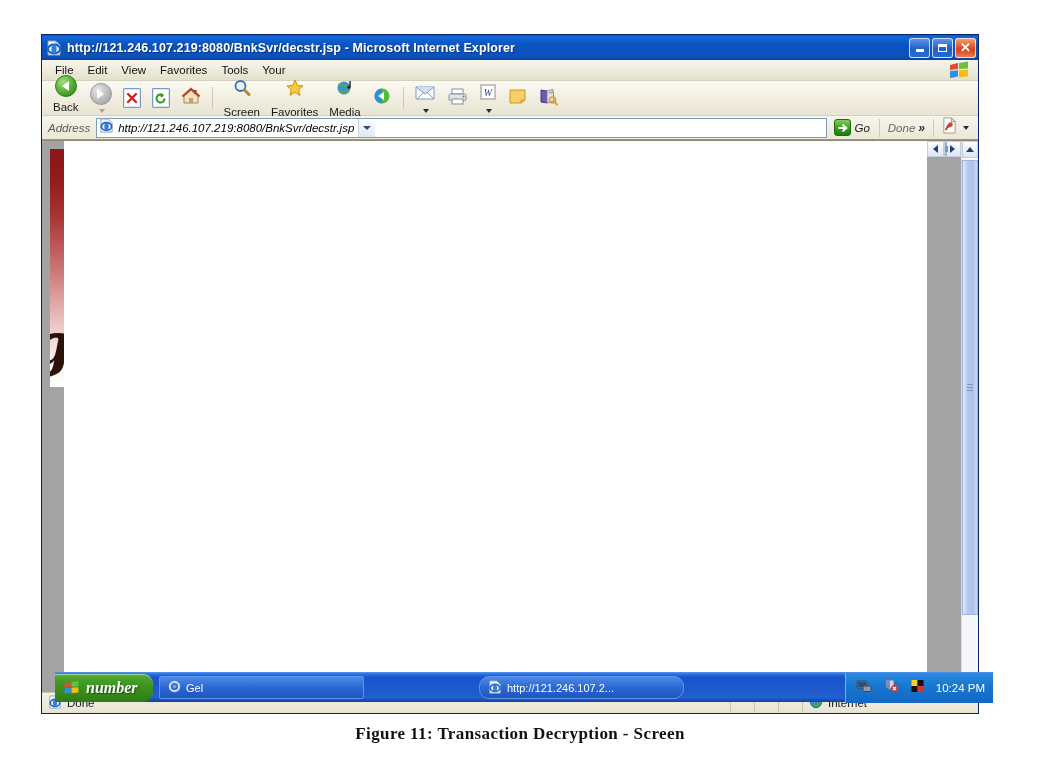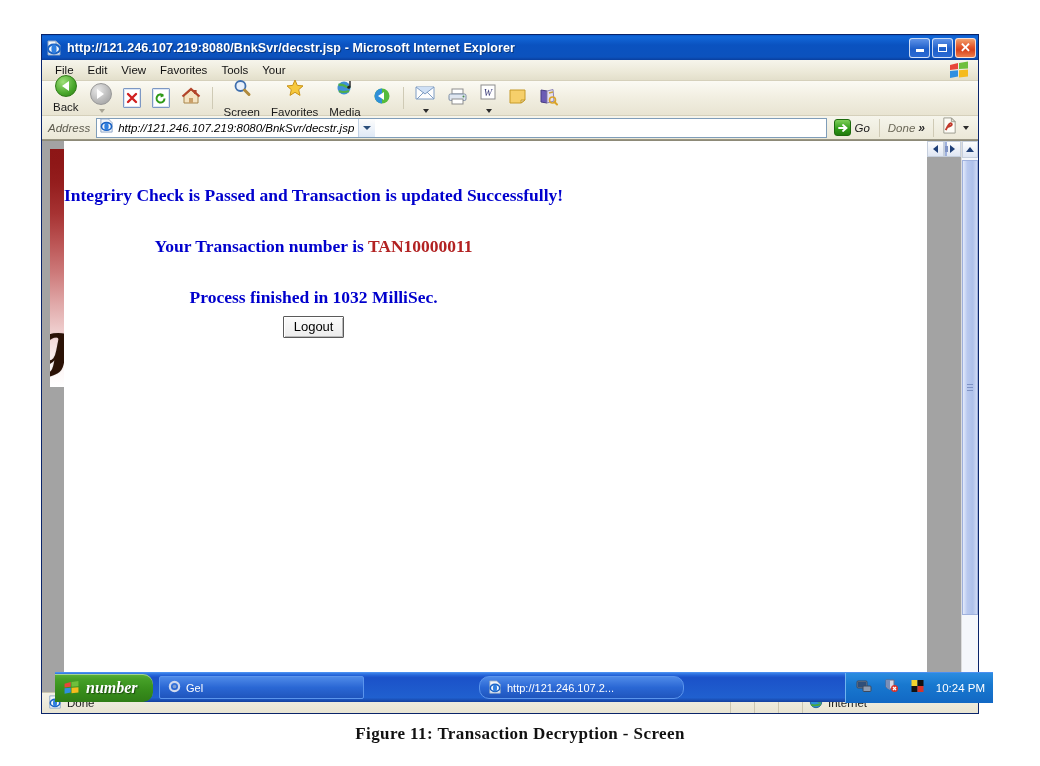--- a/index.html
+++ b/index.html
@@ -546,26 +546,20 @@
     <div class="viewport">
       <div class="page-area">
 
         <div class="banner-wrap">
           <div class="banner">
             <div class="banner-title">e-Banking</div>
           </div>
           <div class="rule"></div>
         </div>
 
-        <div class="msg-block">
-          <div class="msg">Integriry Check is Passed and Transaction is updated Successfully!</div>
-          <div class="msg"><span>Your Transaction number is </span><span class="tan">TAN10000011</span></div>
-          <div class="msg small-gap" style="margin-bottom:6px;">Process finished in 1032 MilliSec.</div>
-          <button class="logout-btn">Logout</button>
-        </div>
 
         <div style="flex:1 1 auto;background:#fff;"></div>
 
         <div class="hsb">
           <span class="hsb-btn">
               <i class="sb-arrow-l"></i>
             </span>
           <span class="hsb-track">
             <span class="hsb-thumb">
               <span class="grip-h">

